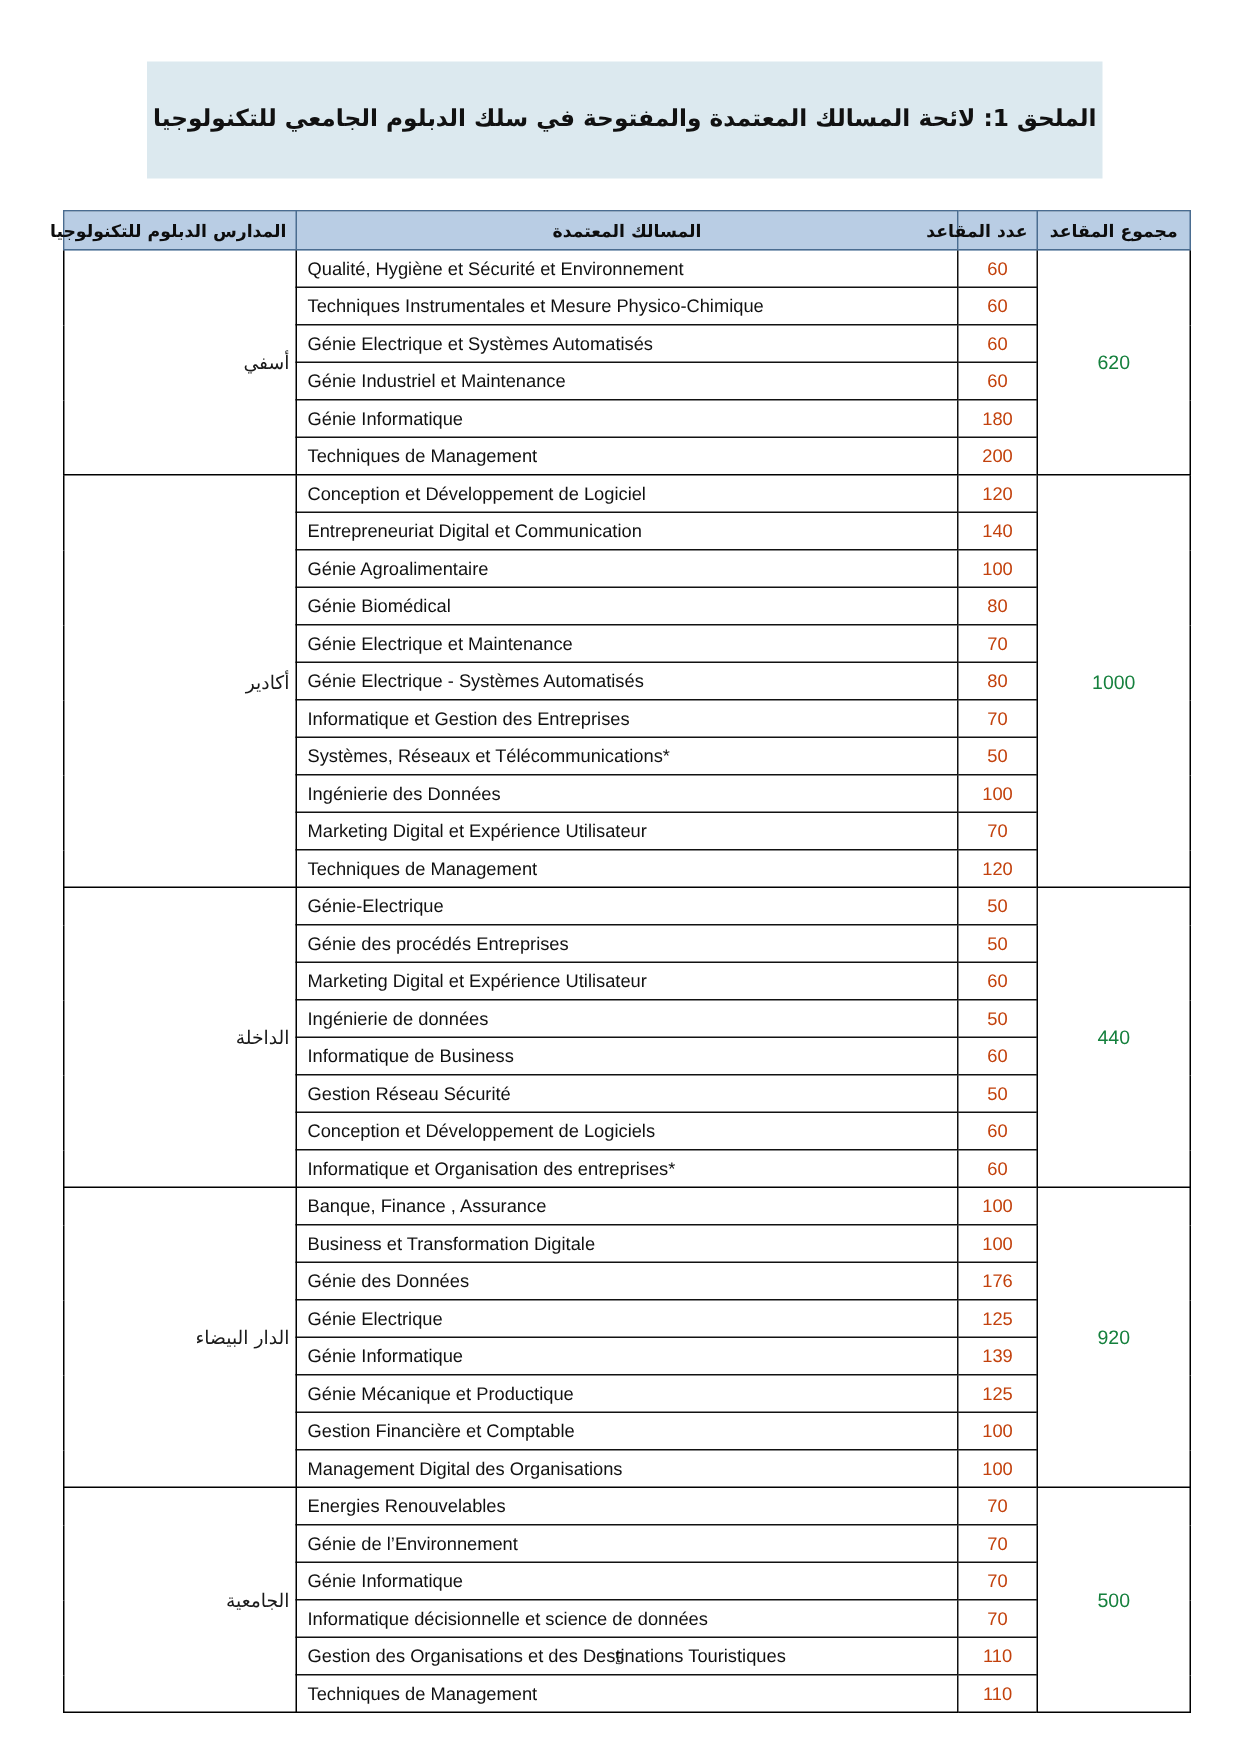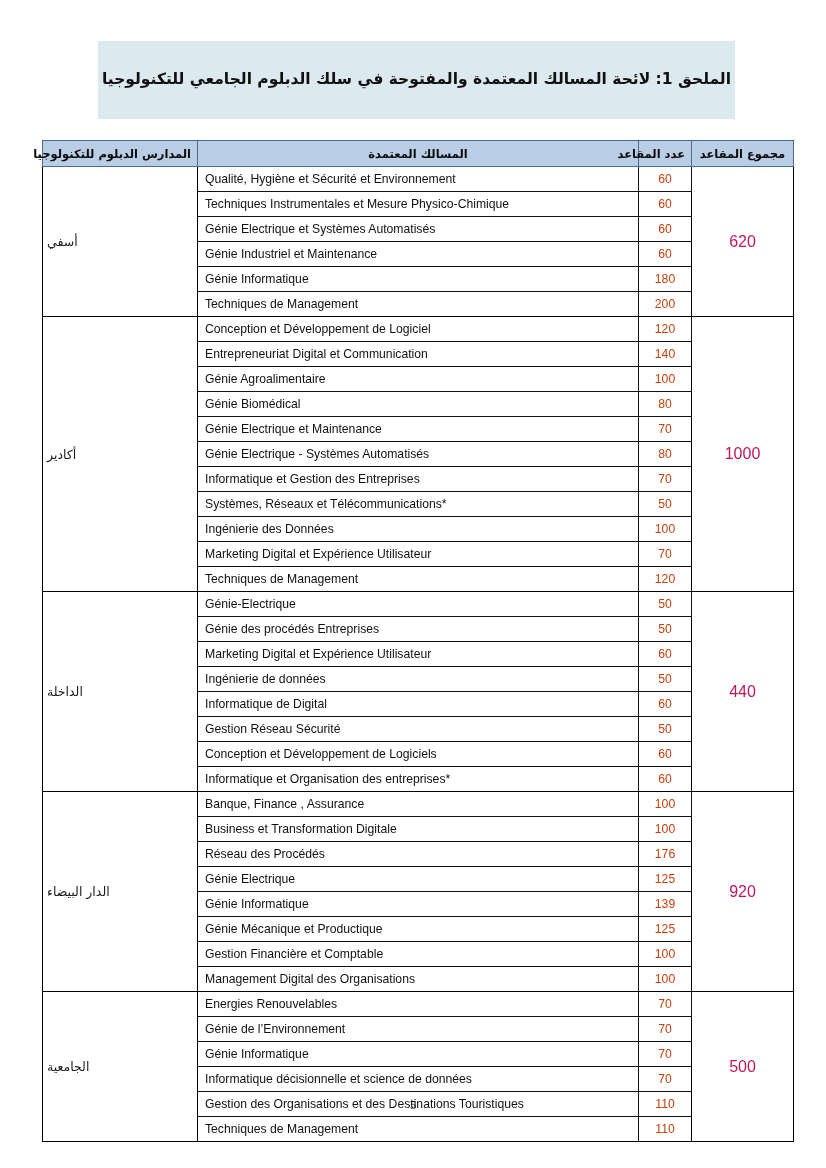--- a/index.html
+++ b/index.html
@@ -81,21 +81,21 @@
     text-align: center;
     white-space: nowrap;
     box-sizing: border-box;
   }
 
   td.school {
     border-left: 1.6px solid #000;
     border-right: 1.6px solid #000;
     border-top: 1.6px solid #000;
     border-bottom: 1.6px solid #000;
-    text-align: left;
+    text-align: right;
     vertical-align: middle;
     font-family: "DejaVu Sans", sans-serif;
     font-size: 12.5px;
     color: #1a1a1a;
     direction: rtl;
     unicode-bidi: isolate;
     padding: 0 4px;
   }
 
   td.track {
@@ -123,22 +123,22 @@
     vertical-align: middle;
   }
 
   td.total {
     border-left: 1.6px solid #000;
     border-right: 1.6px solid #000;
     border-top: 1.6px solid #000;
     border-bottom: 1.6px solid #000;
     text-align: center;
     vertical-align: middle;
-    font-size: 16px;
-    color: #be185d;
+    font-size: 13px;
+    color: #15803d;
   }
 
   
   tr.group-start td.track,
   tr.group-start td.seats {
     border-top: 1.6px solid #000;
   }
   tr.group-end td.track,
   tr.group-end td.seats {
     border-bottom: 1.6px solid #000;
@@ -266,21 +266,21 @@
           </tr>
           <tr>
             <td class="track">Marketing Digital et Expérience Utilisateur</td>
             <td class="seats">60</td>
           </tr>
           <tr>
             <td class="track">Ingénierie de données</td>
             <td class="seats">50</td>
           </tr>
           <tr>
-            <td class="track">Informatique de Digital</td>
+            <td class="track">Informatique de Business</td>
             <td class="seats">60</td>
           </tr>
           <tr>
             <td class="track">Gestion Réseau Sécurité</td>
             <td class="seats">50</td>
           </tr>
           <tr>
             <td class="track">Conception et Développement de Logiciels</td>
             <td class="seats">60</td>
           </tr>
@@ -292,21 +292,21 @@
             <td class="school" rowspan="8">الدار البيضاء</td>
             <td class="track">Banque, Finance , Assurance</td>
             <td class="seats">100</td>
             <td class="total" rowspan="8">920</td>
           </tr>
           <tr>
             <td class="track">Business et Transformation Digitale</td>
             <td class="seats">100</td>
           </tr>
           <tr>
-            <td class="track">Réseau des Procédés</td>
+            <td class="track">Génie des Données</td>
             <td class="seats">176</td>
           </tr>
           <tr>
             <td class="track">Génie Electrique</td>
             <td class="seats">125</td>
           </tr>
           <tr>
             <td class="track">Génie Informatique</td>
             <td class="seats">139</td>
           </tr>

